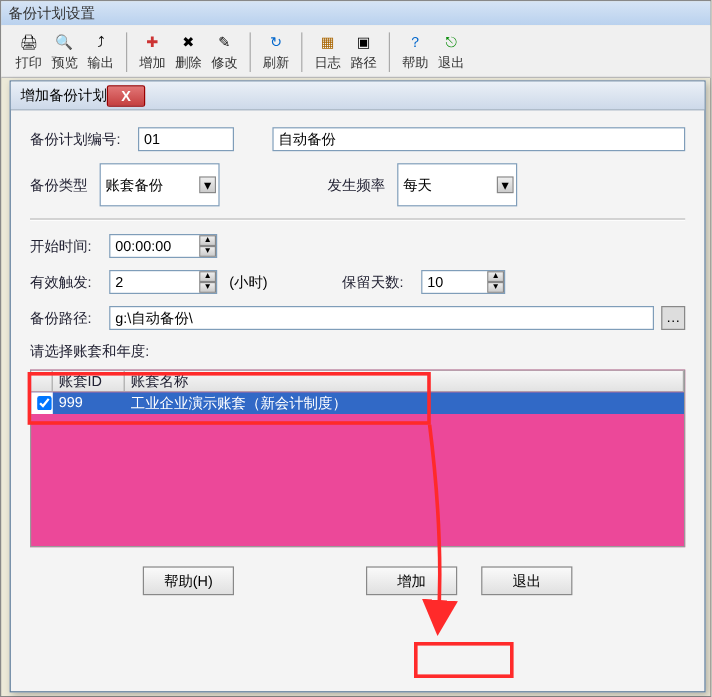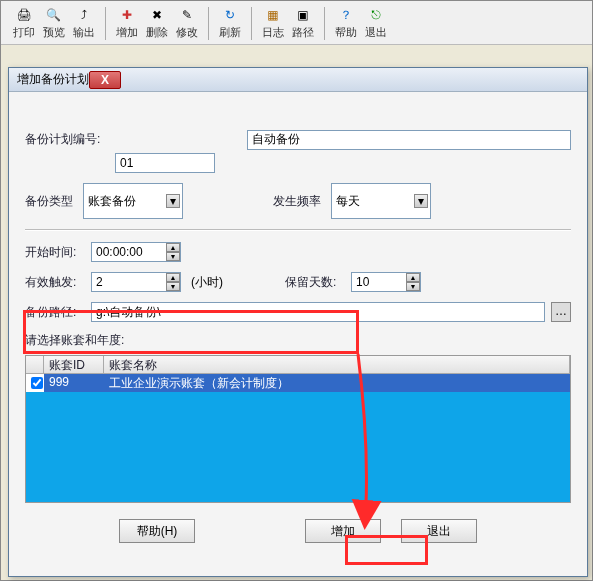--- a/index.html
+++ b/index.html
@@ -24,21 +24,21 @@
 .combo { height: 36px; border: 1px solid #7f9db9; background: #fff; display: flex; align-items: center; justify-content: space-between; padding: 0 2px 0 4px; }
 .combo-btn { width: 14px; height: 14px; border: 1px solid #888; background: linear-gradient(#eee,#ccc); display: flex; align-items: center; justify-content: center; }
 .spinner { height: 20px; border: 1px solid #7f9db9; background: #fff; display: flex; align-items: center; padding-left: 4px; position: relative; }
 .spin-btns { position: absolute; right: 0; top: 0; width: 14px; height: 100%; display: flex; flex-direction: column; }
 .spin-btn { flex: 1; border: 1px solid #888; background: linear-gradient(#eee,#ccc); font-size: 7px; line-height: 1; text-align: center; }
 .browse-btn { width: 20px; height: 20px; border: 1px solid #888; background: #ddd; text-align: center; line-height: 16px; cursor: pointer; }
 
 .divider { height: 1px; background: #bbb; margin: 6px 0 12px; box-shadow: 0 1px 0 #fff; }
 .section-title { color: #223; margin-bottom: 6px; }
 
-.table-wrap { border: 1px solid #999; height: 148px; background: #0ea5e9; position: relative; }
+.table-wrap { border: 1px solid #999; height: 148px; background: #ec4899; position: relative; }
 .tbl-header { display: flex; height: 18px; background: linear-gradient(#f7f7f7,#e2e2e2); border-bottom: 1px solid #aaa; }
 .th { border-right: 1px solid #aaa; padding: 1px 5px; color: #223; }
 .th-cb { width: 18px; }
 .th-id { width: 60px; }
 .th-name { flex: 1; }
 .tbl-row { display: flex; height: 18px; color: #fff; }
 .tbl-row.sel { background: #3169c6; }
 .td { padding: 1px 5px; }
 .td-cb { width: 18px; background: #fff; color: #000; display: flex; align-items: center; }
 .td-cb input { width: 12px; height: 12px; }
@@ -50,20 +50,23 @@
 
 .btn-row { display: flex; justify-content: center; gap: 20px; margin-top: 16px; }
 .push-btn { min-width: 76px; height: 24px; border: 1px solid #888; background: linear-gradient(#fafafa,#e0e0e0); cursor: pointer; padding: 0 12px; }
 
 svg.arrow { position: absolute; left: 0; top: 0; width: 593px; height: 581px; pointer-events: none; }
 </style>
 </head>
 <body>
 
 <div class="main-window">
+  <div class="title-bar">
+    <span>备份计划设置</span>
+  </div>
   <div class="toolbar">
     <div class="tb-group">
       <div class="tb-btn">
           <div class="tb-icon">🖨</div>
           <div class="tb-lbl">打印</div>
         </div>
       <div class="tb-btn">
           <div class="tb-icon">🔍</div>
           <div class="tb-lbl">预览</div>
         </div>
@@ -123,21 +126,21 @@
   <div class="dlg-title">
     <span>增加备份计划</span>
     <div class="dlg-close">
       <span>X</span>
     </div>
   </div>
   <div class="dlg-body">
 
     <div class="form-row">
       <span class="form-lbl">备份计划编号:</span>
-      <input class="text-input" style="width: 100px; margin-top: 47px;" value="01">
+      <input class="text-input" style="width: 80px;" value="01">
       <span style="width:20px"></span>
       <input class="text-input" style="flex: 1 1 0%;" value="自动备份">
     </div>
 
     <div class="form-row">
       <span class="form-lbl" style="min-width:52px">备份类型</span>
       <div class="combo" style="width:100px">
         <span>账套备份</span>
         <div class="combo-btn">▾</div>
       </div>

